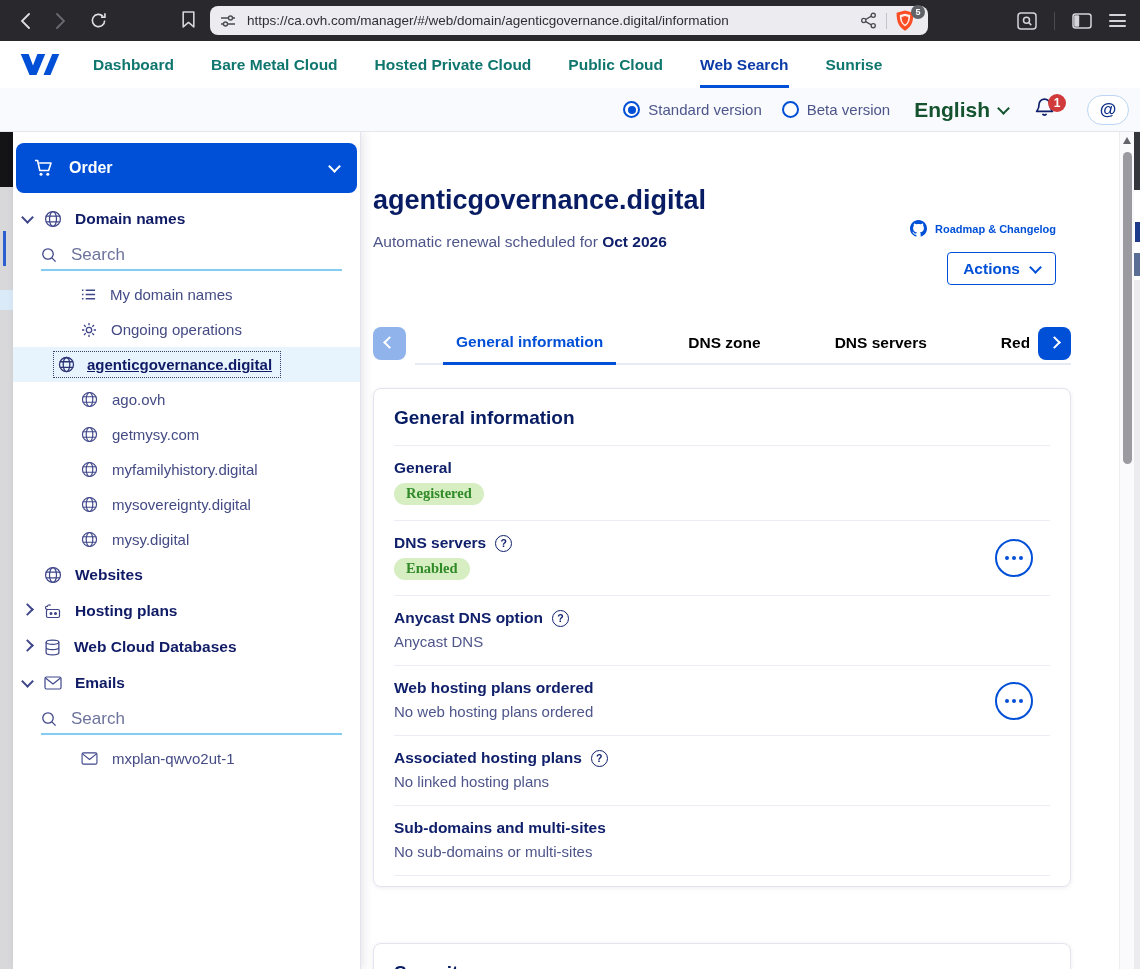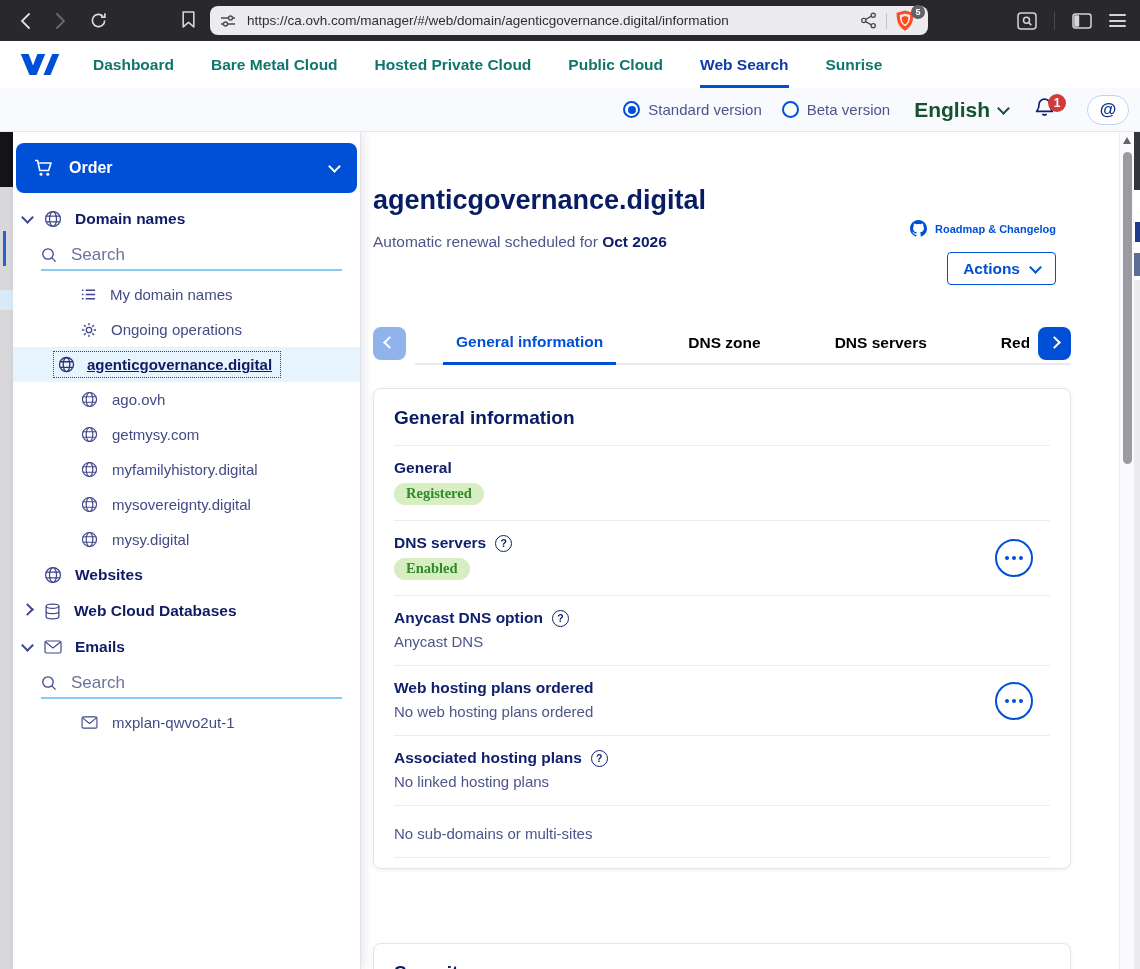--- a/index.html
+++ b/index.html
@@ -374,20 +374,36 @@
           <g fill="none" stroke="#3f468a" stroke-width="1.1">
             <circle cx="8" cy="8" r="6.6"></circle>
             <ellipse cx="8" cy="8" rx="3.1" ry="6.6"></ellipse>
             <path d="M1.6 5.4h12.8M1.6 10.6h12.8"></path>
           </g>
         </svg>
     </span>
     <span class="lbl">Websites</span>
   </div>
 
+  <div class="sec-row">
+    <span class="chev-cell">
+        <i class="chev right"></i>
+      </span>
+    <span class="ic">
+      <svg width="18" height="17" viewBox="0 0 18 16">
+          <g fill="none" stroke="#3f468a" stroke-width="1.2">
+            <path d="M4 6C2.3 6 1.5 5.2 1.5 4.2 1.5 3 2.6 2.6 3.4 2.8 3.8 1.4 5.6.9 6.6 2"></path>
+            <rect x="2.5" y="6" width="13" height="8" rx="1.5"></rect>
+            <circle cx="7" cy="10" r="0.9" fill="#3f468a"></circle>
+            <circle cx="11.5" cy="10" r="0.9" fill="#3f468a"></circle>
+          </g>
+        </svg>
+    </span>
+    <span class="lbl">Hosting plans</span>
+  </div>
 
   <div class="sec-row">
     <span class="chev-cell">
         <i class="chev right"></i>
       </span>
     <span class="ic">
       <svg width="17" height="17" viewBox="0 0 16 16">
           <g fill="none" stroke="#3f468a" stroke-width="1.2">
             <ellipse cx="8" cy="3" rx="6" ry="2"></ellipse>
             <path d="M2 3v10c0 1.1 2.7 2 6 2s6-.9 6-2V3M2 8c0 1.1 2.7 2 6 2s6-.9 6-2"></path>
@@ -516,20 +532,23 @@
 
     <div class="crow">
       <div class="rlabel">
         <span>Associated hosting plans</span>
         <span class="qicon">?</span>
       </div>
       <div class="rvalue">No linked hosting plans</div>
     </div>
 
     <div class="crow">
+      <div class="rlabel">
+          <span>Sub-domains and multi-sites</span>
+        </div>
       <div class="rvalue">No sub-domains or multi-sites</div>
     </div>
   </div>
 
   <div class="card card2">
     <div class="card-title" style="border-bottom:none;">Security</div>
   </div>
 </div>
 
 <div class="scrollbar">

